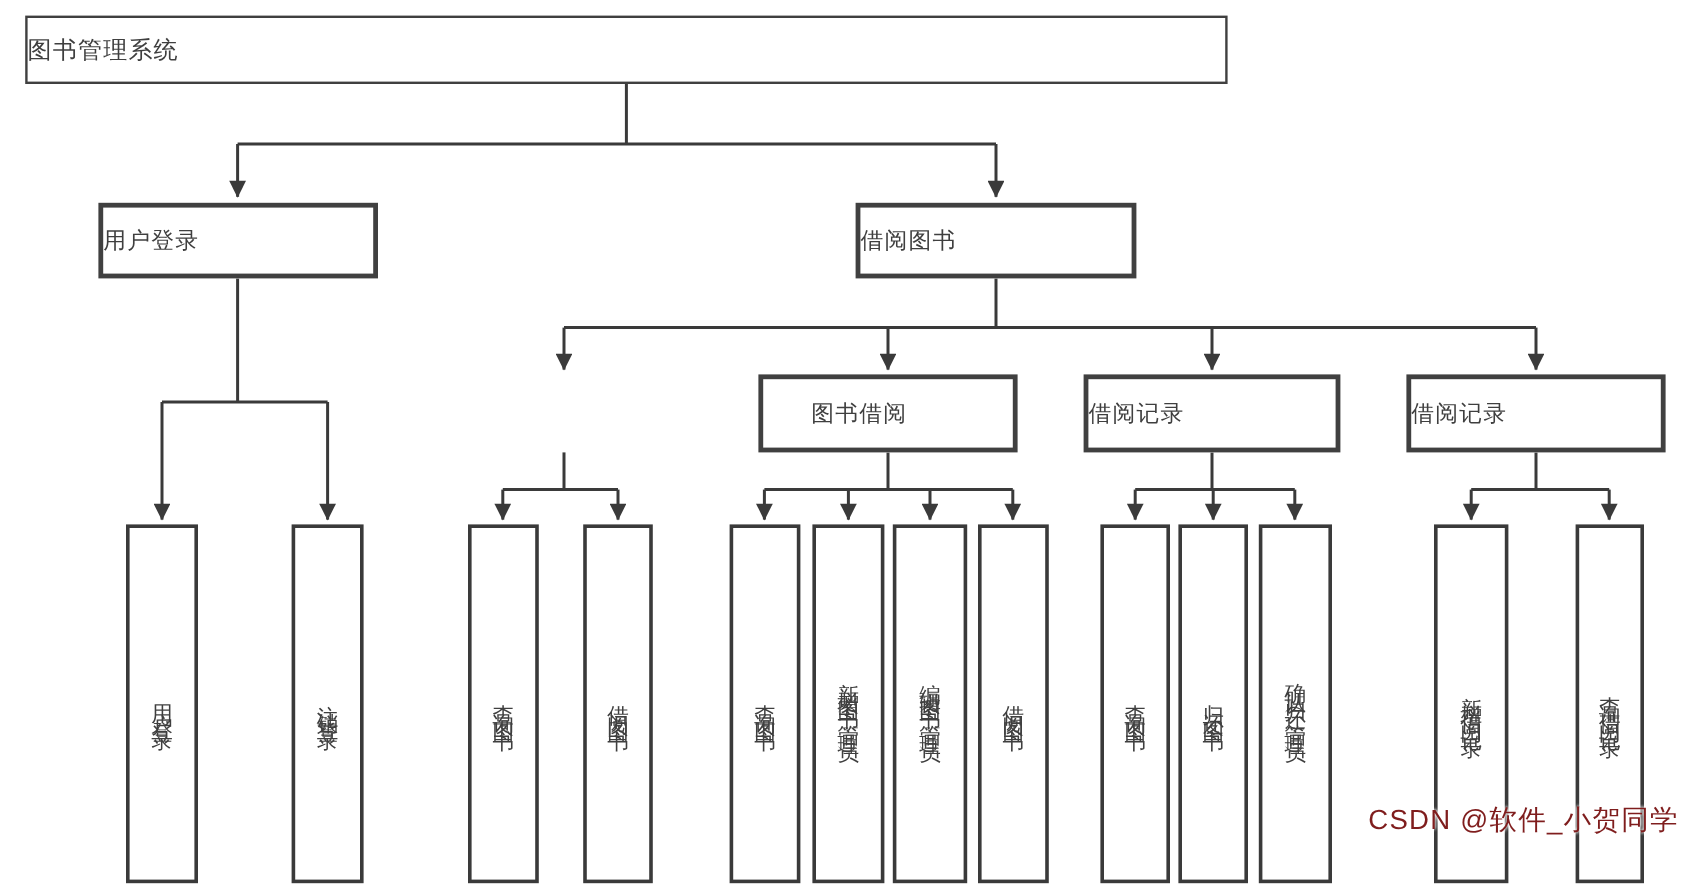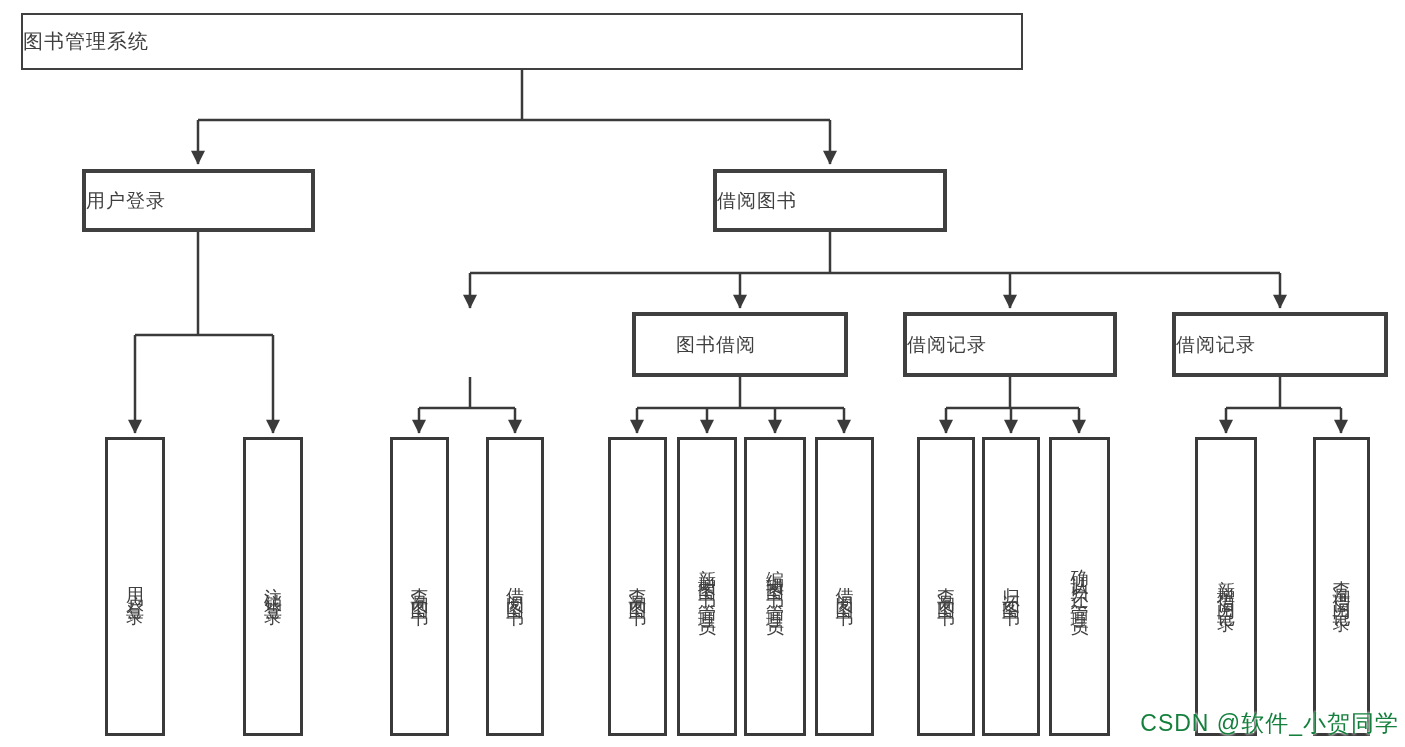--- a/index.html
+++ b/index.html
@@ -48,23 +48,23 @@
     text-orientation: mixed;
     font-size: 18px;
     letter-spacing: 7px;
     line-height: 1;
     color: #3f3f3f;
     white-space: nowrap;
   }
   .watermark {
     position: absolute;
     right: 6px;
-    top: 708px;
+    top: 668px;
     font-size: 23px;
-    color: #15803d;
+    color: #7f1d1d;
     letter-spacing: 1px;
     z-index: 3;
     text-shadow: 0 0 3px #ffffff, 0 0 3px #ffffff;
     white-space: nowrap;
   }
 </style>
 </head>
 <body>
 
 <div id="canvas">

